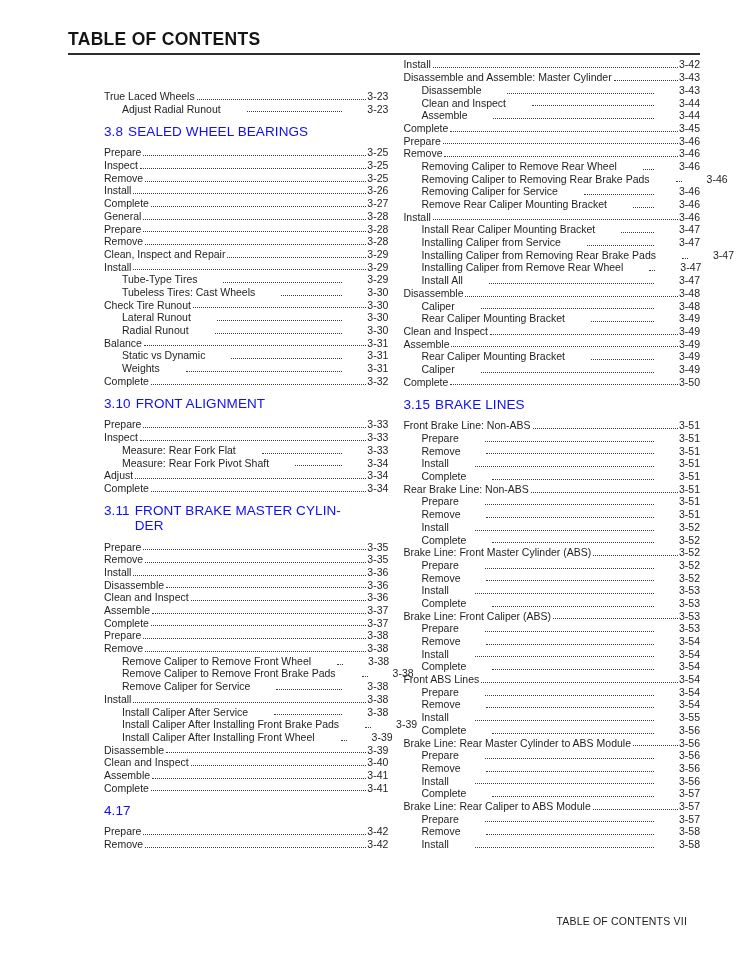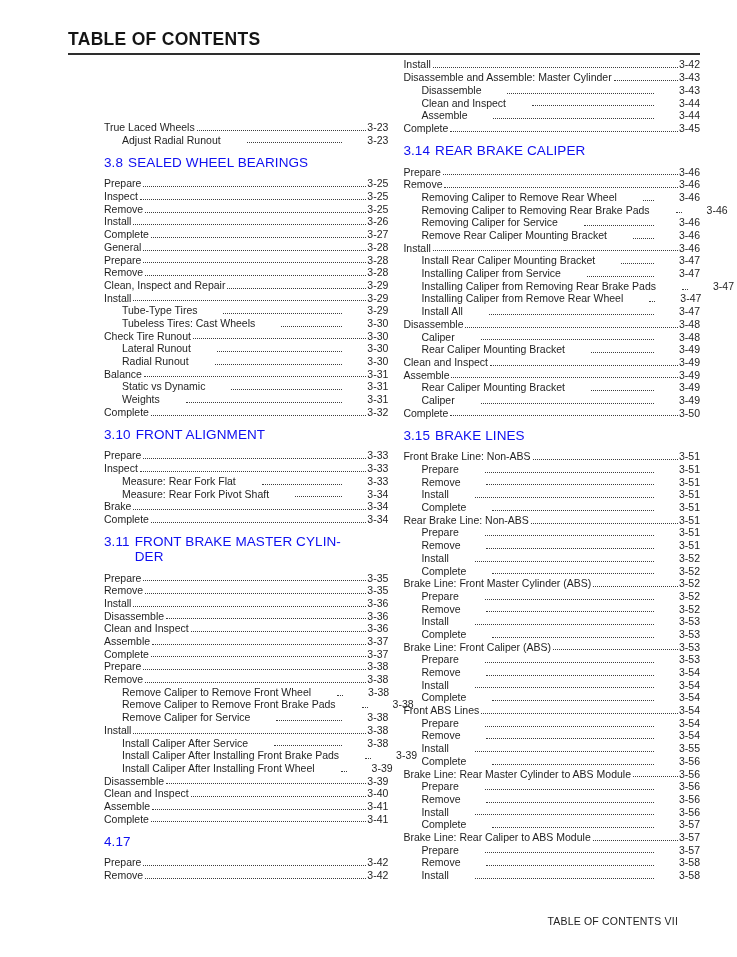--- a/index.html
+++ b/index.html
@@ -65,21 +65,21 @@
     color: var(--heading-color);
     font-weight: normal;
     font-size: 13.5px;
     line-height: 15px;
     margin: 9px 0 7px 0;
     letter-spacing: 0.1px;
   }
   .heading .htext { white-space: pre-line; }
   .footer {
     position: absolute;
-    right: 59px;
+    right: 50px;
     bottom: 30px;
     font-size: 10.5px;
     color: #222222;
     letter-spacing: 0.2px;
   }
 </style>
 </head>
 <body>
 
 <div class="page">
@@ -214,21 +214,21 @@
           <span class="lbl">Measure: Rear Fork Flat</span>
           <span class="leader"></span>
           <span class="pg">3-33</span>
         </div>
         <div class="entry ind">
           <span class="lbl">Measure: Rear Fork Pivot Shaft</span>
           <span class="leader"></span>
           <span class="pg">3-34</span>
         </div>
         <div class="entry">
-          <span class="lbl">Brake</span>
+          <span class="lbl">Adjust</span>
           <span class="leader"></span>
           <span class="pg">3-34</span>
         </div>
         <div class="entry">
           <span class="lbl">Complete</span>
           <span class="leader"></span>
           <span class="pg">3-34</span>
         </div>
         <div class="heading">
           <span class="hnum">3.11</span>
@@ -372,24 +372,20 @@
         </div>
         <div class="entry ind">
           <span class="lbl">Assemble</span>
           <span class="leader"></span>
           <span class="pg">3-44</span>
         </div>
         <div class="entry">
           <span class="lbl">Complete</span>
           <span class="leader"></span>
           <span class="pg">3-45</span>
-        </div>
-        <div class="heading">
-          <span class="hnum">3.14</span>
-          <span class="htext">REAR BRAKE CALIPER</span>
         </div>
         <div class="entry">
           <span class="lbl">Prepare</span>
           <span class="leader"></span>
           <span class="pg">3-46</span>
         </div>
         <div class="entry">
           <span class="lbl">Remove</span>
           <span class="leader"></span>
           <span class="pg">3-46</span>

